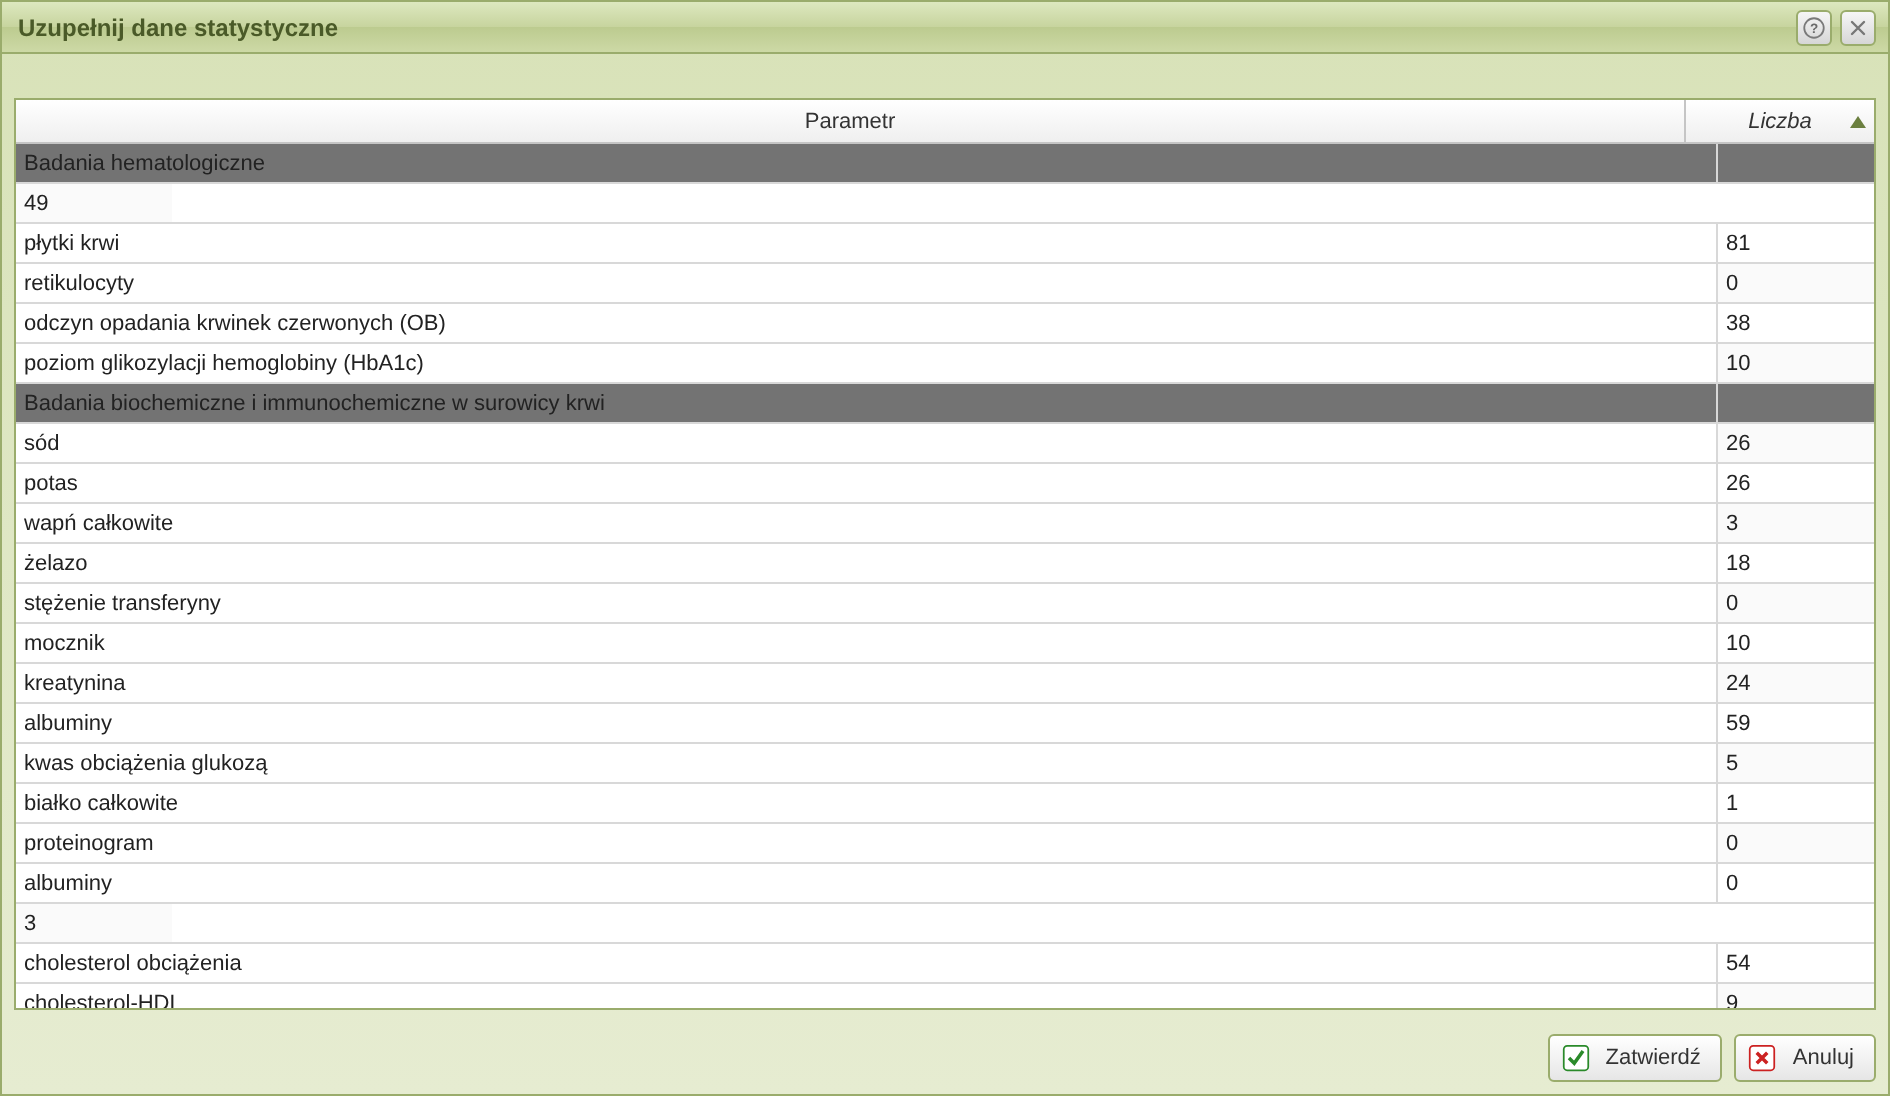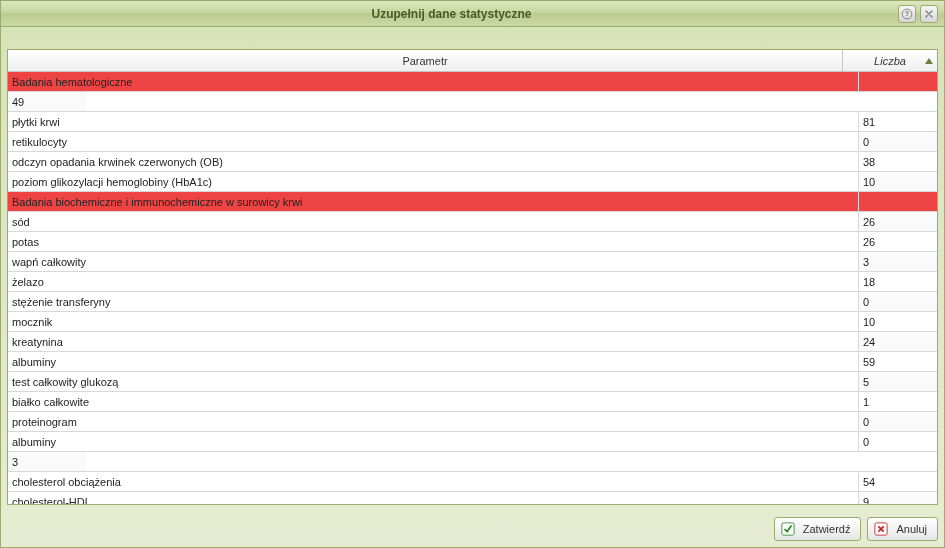--- a/index.html
+++ b/index.html
@@ -24,21 +24,21 @@
     height: 26px;
     background: linear-gradient(to bottom, #dde8bf 0%, #c7d49e 50%, #bccb8f 50%, #cdd9a6 100%);
     border-bottom: 1px solid #9aac6c;
     display: flex;
     align-items: center;
     padding: 0 6px 0 8px;
     color: #4a5a28;
     font-weight: bold;
     font-size: 12px;
   }
-  .titlebar .title { flex: 1; text-align: center; }
+  .titlebar .title { flex: 1; }
   .titlebar .tb-btn {
     width: 18px; height: 18px;
     margin-left: 4px;
     background: linear-gradient(to bottom,#f6f6f6,#d6d6d6);
     border: 1px solid #9aac6c;
     border-radius: 3px;
     display: flex; align-items: center; justify-content: center;
     color: #555;
     cursor: pointer;
   }
@@ -94,21 +94,21 @@
   .grid-body::-webkit-scrollbar-track { background: #eef0e6; border-left:1px solid #c5c5c5; }
   .grid-body::-webkit-scrollbar-thumb { background: #c4d0a1; border:1px solid #9aac6c; border-radius:2px; }
   .grid-body::-webkit-scrollbar-button { background:#e4ebcf; border:1px solid #9aac6c; height:16px; }
 
   .row {
     display: flex;
     height: 20px;
     border-bottom: 1px solid #d8d8d8;
     align-items: center;
   }
-  .row.section { background: #ef4444; }
+  .row.section { background: #737373; }
   .row .cell-param {
     flex: 1;
     padding: 0 4px;
     color: #222;
     border-right: 1px solid #d8d8d8;
     white-space: nowrap;
     overflow: hidden;
     display: flex;
     align-items: center;
     height: 100%;
@@ -208,21 +208,21 @@
           </div>
           <div class="row">
             <div class="cell-param">sód</div>
             <div class="cell-count">26</div>
           </div>
           <div class="row">
             <div class="cell-param">potas</div>
             <div class="cell-count">26</div>
           </div>
           <div class="row">
-            <div class="cell-param">wapń całkowity</div>
+            <div class="cell-param">wapń całkowite</div>
             <div class="cell-count">3</div>
           </div>
           <div class="row">
             <div class="cell-param">żelazo</div>
             <div class="cell-count">18</div>
           </div>
           <div class="row">
             <div class="cell-param">stężenie transferyny</div>
             <div class="cell-count">0</div>
           </div>
@@ -232,21 +232,21 @@
           </div>
           <div class="row">
             <div class="cell-param">kreatynina</div>
             <div class="cell-count">24</div>
           </div>
           <div class="row">
             <div class="cell-param">albuminy</div>
             <div class="cell-count">59</div>
           </div>
           <div class="row">
-            <div class="cell-param">test całkowity glukozą</div>
+            <div class="cell-param">kwas obciążenia glukozą</div>
             <div class="cell-count">5</div>
           </div>
           <div class="row">
             <div class="cell-param">białko całkowite</div>
             <div class="cell-count">1</div>
           </div>
           <div class="row">
             <div class="cell-param">proteinogram</div>
             <div class="cell-count">0</div>
           </div>

